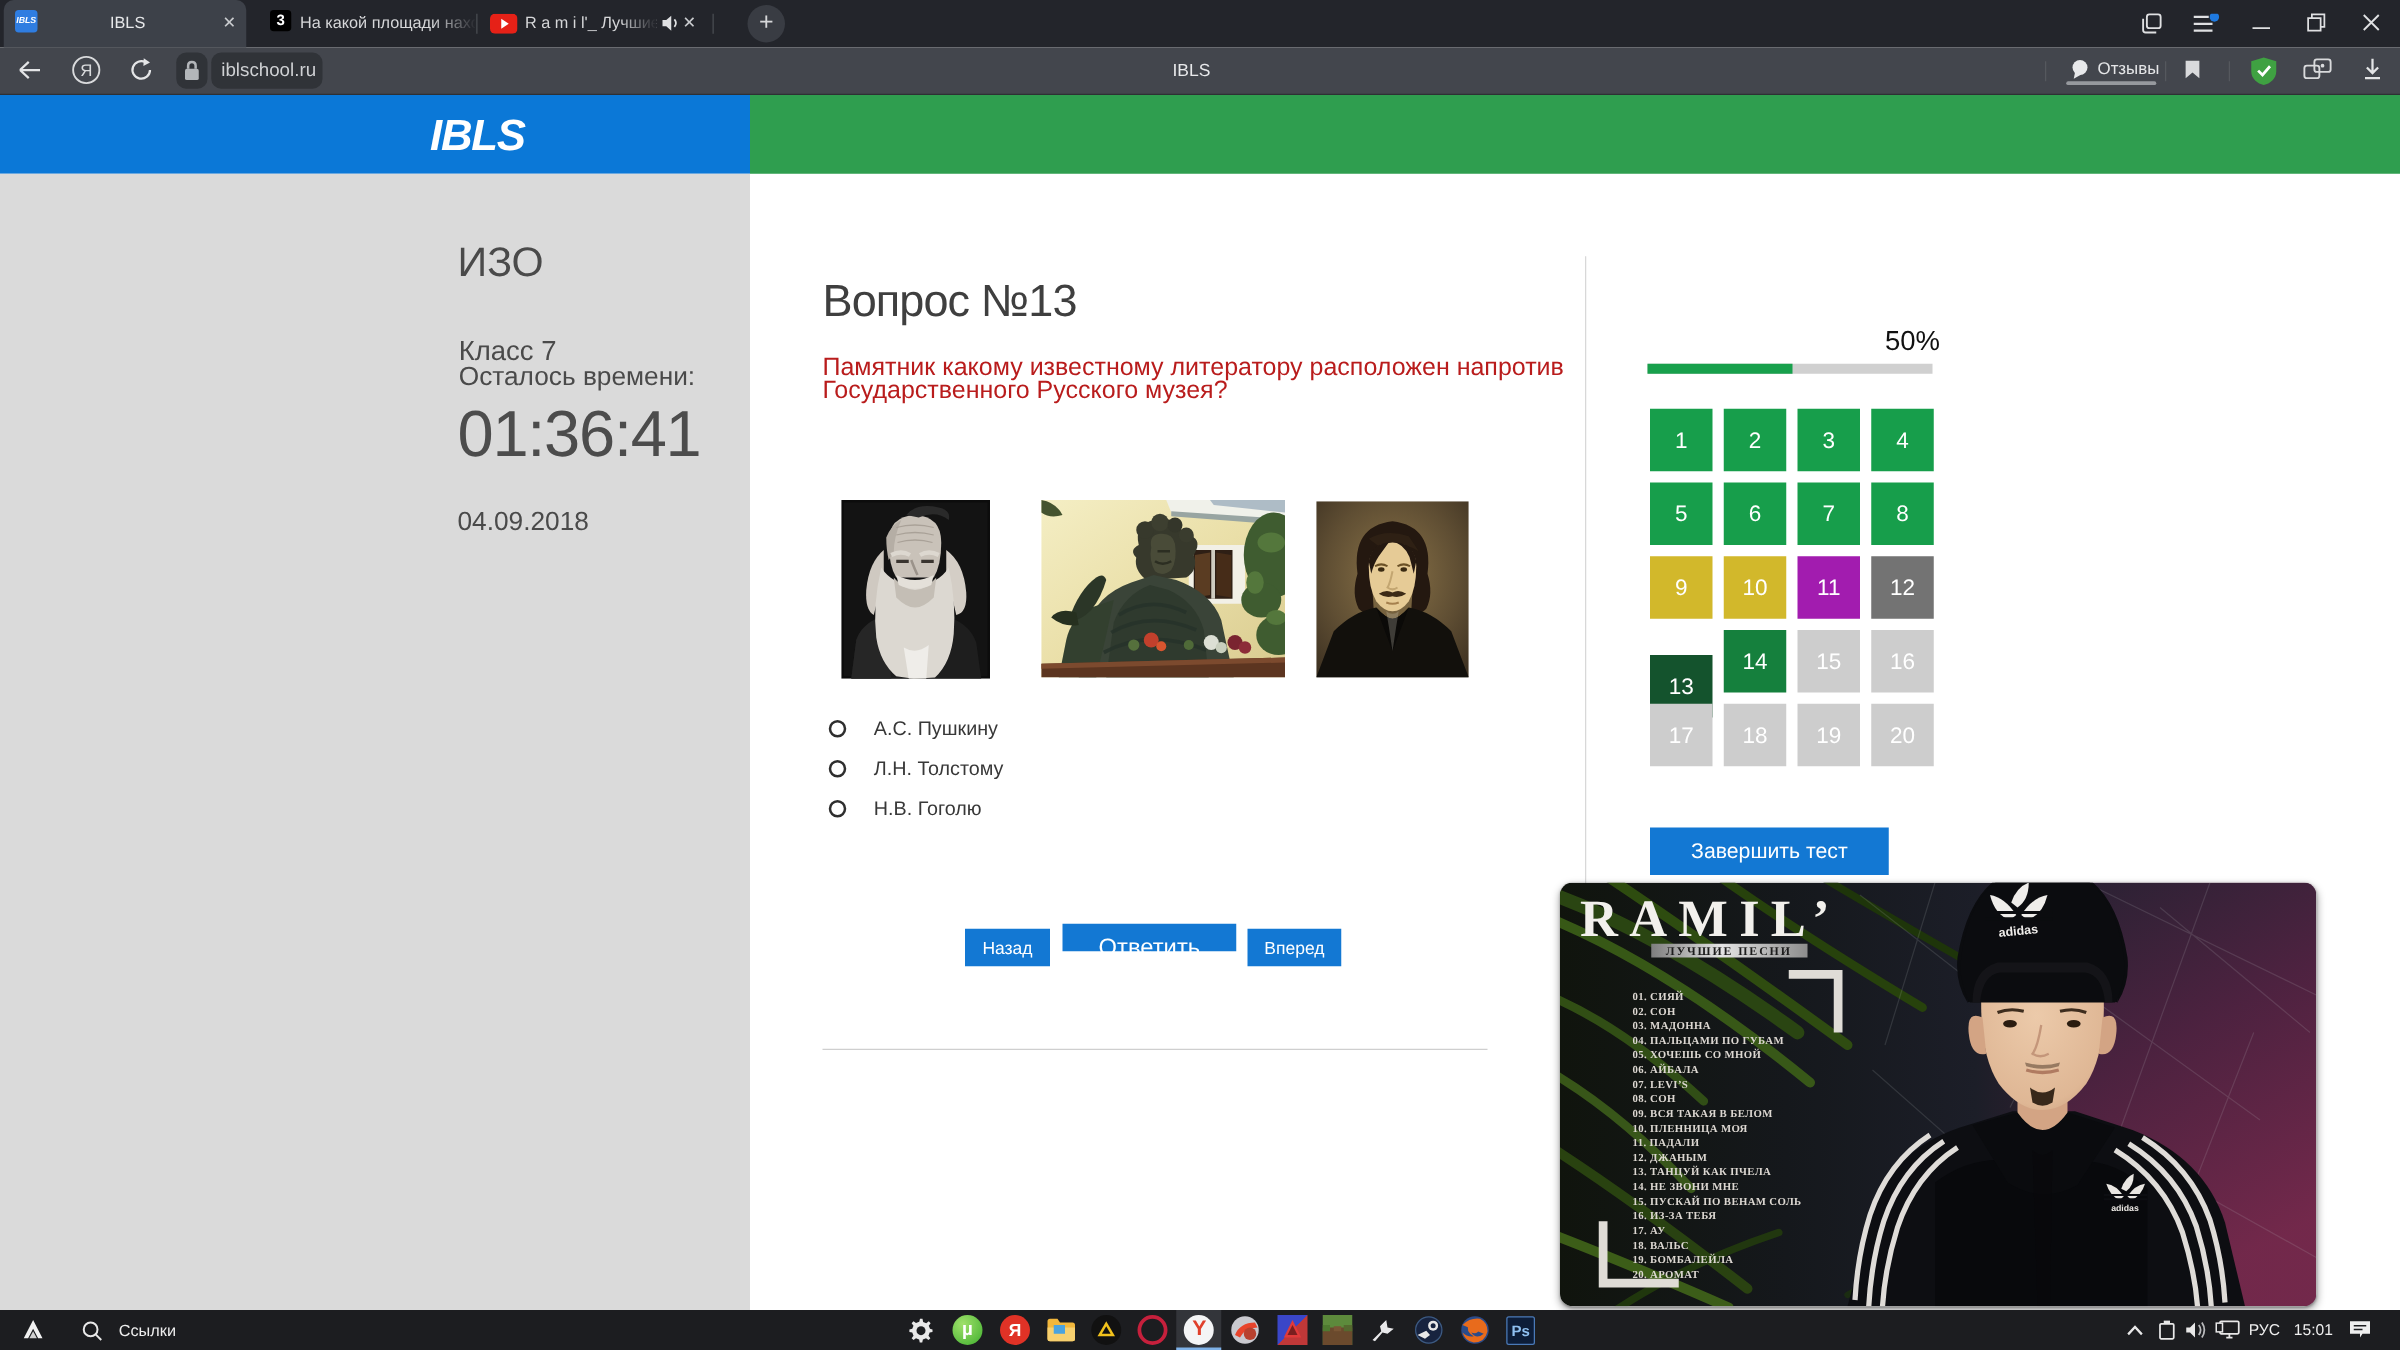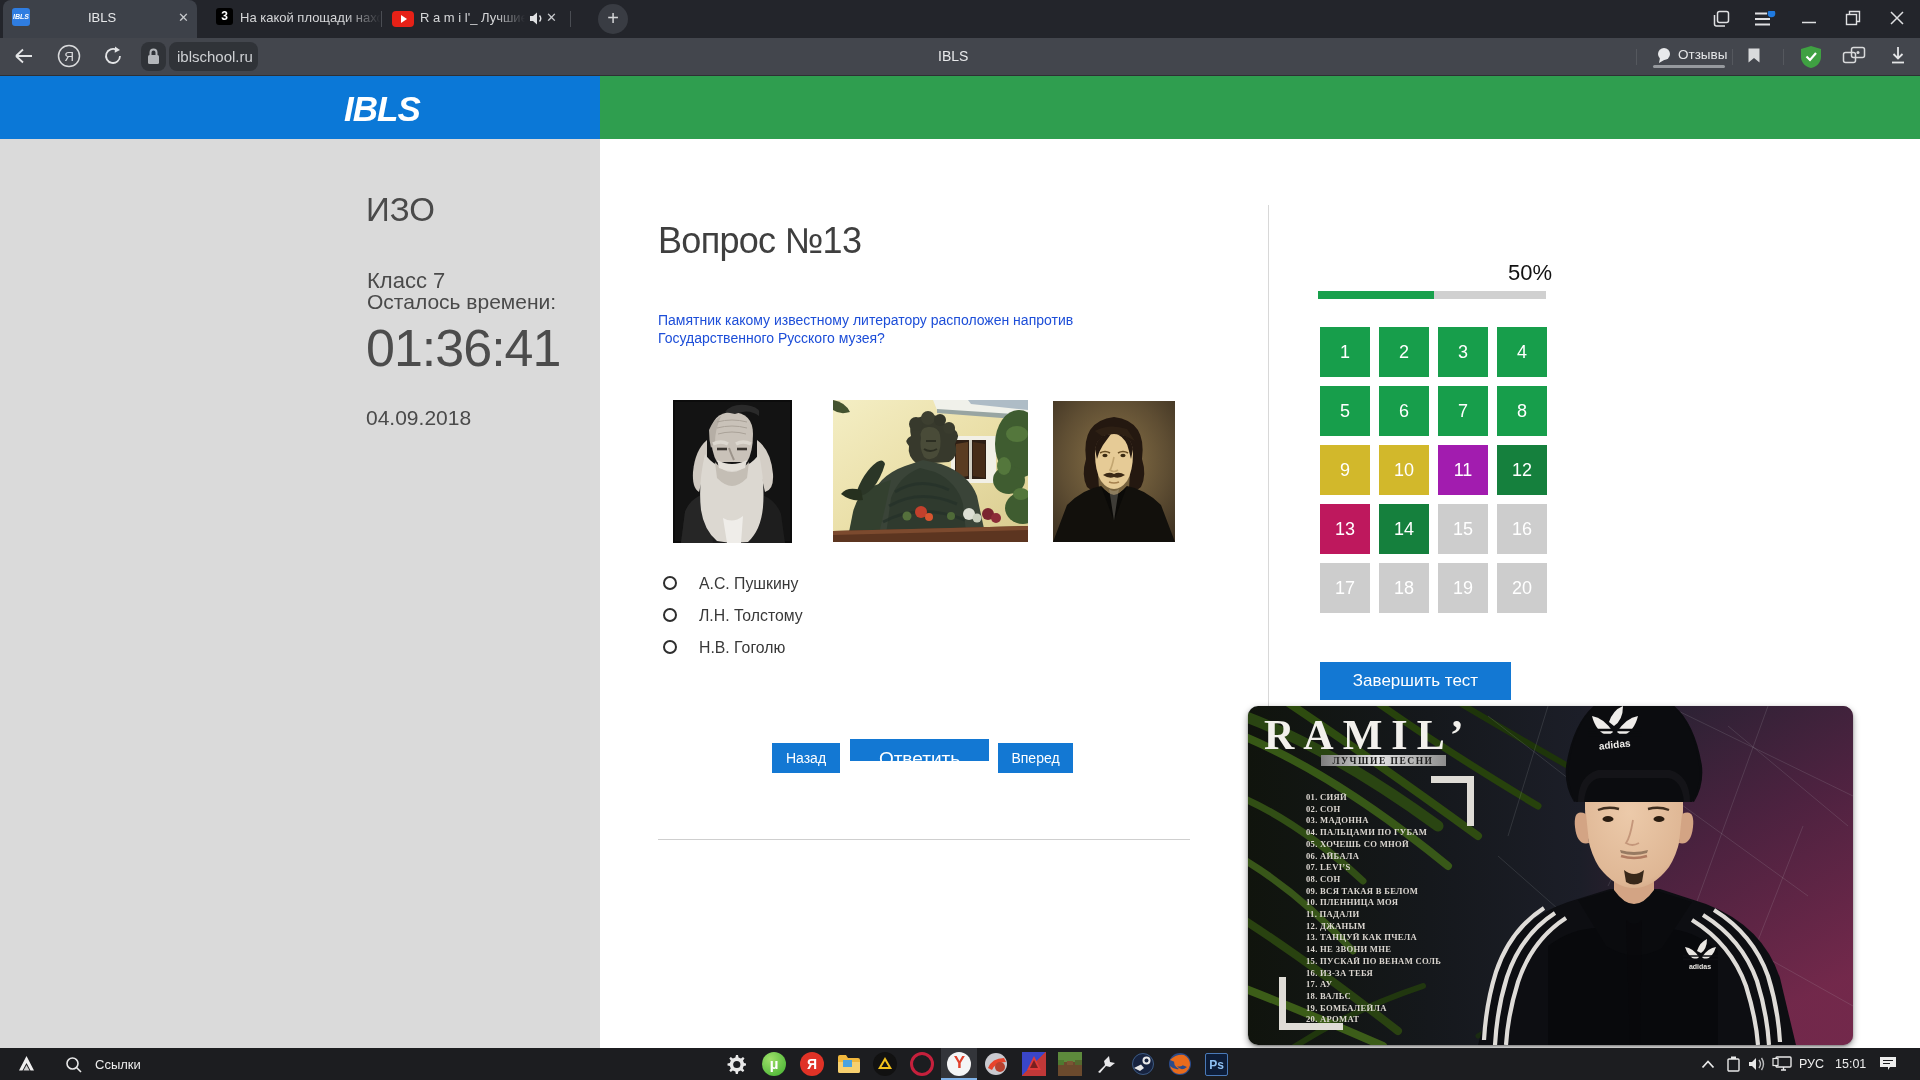--- a/index.html
+++ b/index.html
@@ -18,21 +18,21 @@
   #toolbar { position:absolute; left:0; top:38px; width:1920px; height:38px; background:#43464d; border-bottom:1px solid #2e3034; }
   .pill { position:absolute; background:#303338; border-radius:8px; }
   
   #hdrblue { position:absolute; left:0; top:76px; width:600px; height:63px; background:#0b78d7; }
   #hdrgreen { position:absolute; left:600px; top:76px; width:1320px; height:63px; background:#2f9e4f; }
   #logo { position:absolute; left:344px; top:89px; color:#fff; font-size:35px; font-weight:bold; font-style:italic; letter-spacing:-1px; }
   
   #sidebar { position:absolute; left:0; top:139px; width:600px; height:909px; background:#dadada; color:#4a4a4a; }
   
   #q-title { position:absolute; left:658px; top:221px; font-size:36px; letter-spacing:-0.7px; color:#3f3f3f; line-height:1.1; }
-  #q-text { position:absolute; left:658px; top:311px; font-size:14px; line-height:18px; color:#1d4ed8; }
+  #q-text { position:absolute; left:658px; top:285px; font-size:20px; line-height:18px; color:#b91c1c; }
   .opt { position:absolute; left:663px; height:22px; width:300px; white-space:nowrap; }
   .opt .circ { position:absolute; left:0; top:2px; width:14px; height:14px; border:2.7px solid #2e2e2e; border-radius:50%; }
   .opt .lbl { position:absolute; left:36px; top:1px; font-size:15.8px; color:#383838; }
   .navbtn { position:absolute; background:#1378d3; color:#fff; text-align:center; }
   #hr1 { position:absolute; left:658px; top:839px; width:532px; height:1px; background:#cfcfcf; }
   
   #vline { position:absolute; left:1268px; top:205px; width:1px; height:502px; background:#d8d8d8; }
   #pct { position:absolute; left:1508px; top:260px; font-size:22px; color:#111; }
   #pbar { position:absolute; left:1318px; top:291px; width:228px; height:8px; background:#d0d0d0; }
   #pbar .fill { position:absolute; left:0; top:0; width:116px; height:8px; background:#18a04c; }
@@ -552,21 +552,21 @@
 <div class="cell" style="left: 1379px; top: 327px; background: rgb(23, 158, 75);">2</div>
 <div class="cell" style="left: 1438px; top: 327px; background: rgb(23, 158, 75);">3</div>
 <div class="cell" style="left: 1497px; top: 327px; background: rgb(23, 158, 75);">4</div>
 <div class="cell" style="left: 1320px; top: 386px; background: rgb(23, 158, 75);">5</div>
 <div class="cell" style="left: 1379px; top: 386px; background: rgb(23, 158, 75);">6</div>
 <div class="cell" style="left: 1438px; top: 386px; background: rgb(23, 158, 75);">7</div>
 <div class="cell" style="left: 1497px; top: 386px; background: rgb(23, 158, 75);">8</div>
 <div class="cell" style="left: 1320px; top: 445px; background: rgb(210, 184, 43);">9</div>
 <div class="cell" style="left: 1379px; top: 445px; background: rgb(210, 184, 43);">10</div>
 <div class="cell" style="left: 1438px; top: 445px; background: #a21caf;">11</div>
-<div class="cell" style="left: 1497px; top: 445px; background: #15803d;">12</div>
-<div class="cell" style="left: 1320px; top: 504px; background: #be185d;">13</div>
+<div class="cell" style="left: 1497px; top: 445px; background: #737373;">12</div>
+<div class="cell" style="left: 1320px; top: 524px; background: #14532d;">13</div>
 <div class="cell" style="left: 1379px; top: 504px; background: #15803d;">14</div>
 <div class="cell" style="left: 1438px; top: 504px; background: rgb(205, 205, 205);">15</div>
 <div class="cell" style="left: 1497px; top: 504px; background: rgb(205, 205, 205);">16</div>
 <div class="cell" style="left: 1320px; top: 563px; background: rgb(205, 205, 205);">17</div>
 <div class="cell" style="left: 1379px; top: 563px; background: rgb(205, 205, 205);">18</div>
 <div class="cell" style="left: 1438px; top: 563px; background: rgb(205, 205, 205);">19</div>
 <div class="cell" style="left: 1497px; top: 563px; background: rgb(205, 205, 205);">20</div>
 
 </body></html>

